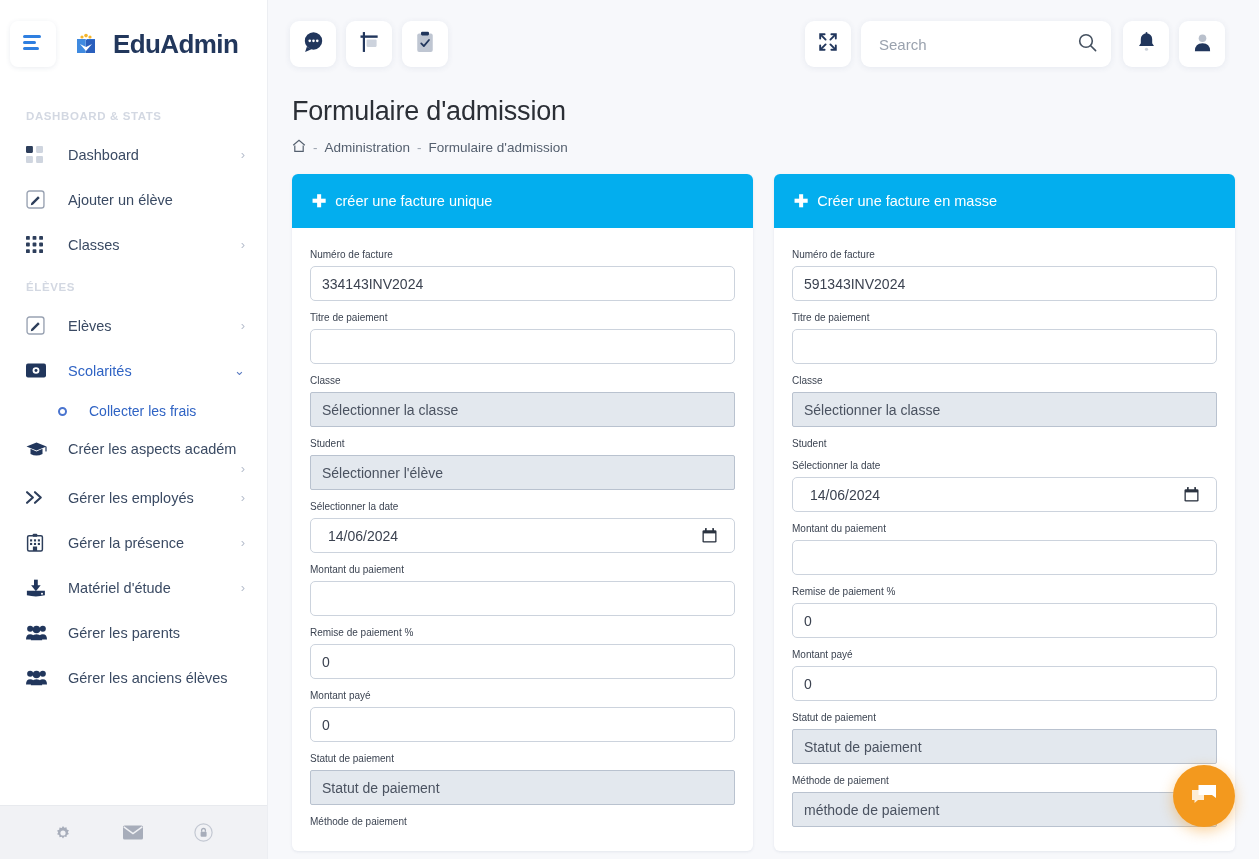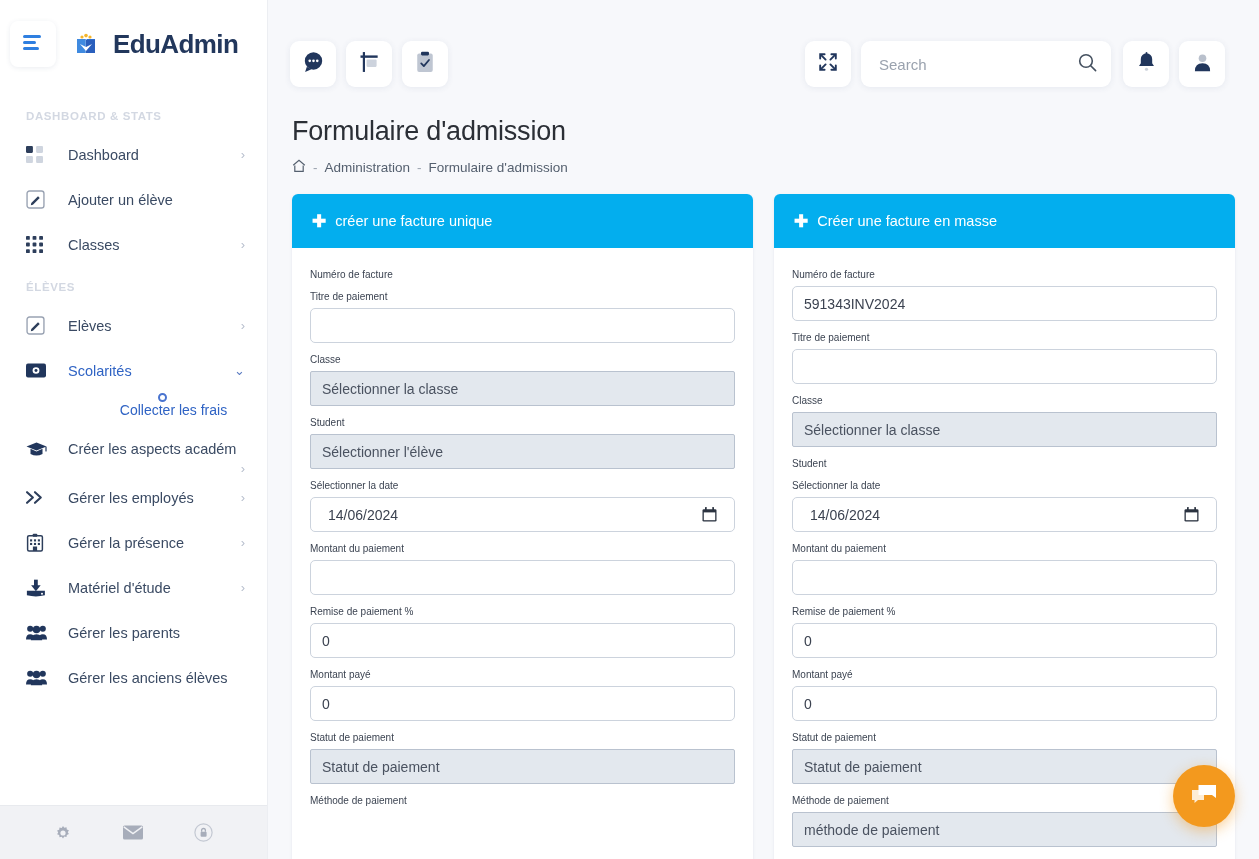--- a/index.html
+++ b/index.html
@@ -50,42 +50,42 @@
     padding: 0 22px 0 26px; cursor: pointer; position: relative;
   }
   .nav-ic { width: 26px; flex: 0 0 26px; display:flex; align-items:center; justify-content:flex-start; color:#2d3e5b; }
   .nav-label {
     font-size: 14.5px; color: #3a4a63; margin-left: 16px; flex: 1 1 auto;
     white-space: nowrap; overflow: hidden;
   }
   .nav-item.active .nav-label { color: #2f63c4; }
   .chev { color: #b7bfcd; font-size: 13px; flex: 0 0 auto; }
   .chev.down { color: #5b7cc2; }
-  .nav-sub { display:flex; align-items:center; height: 36px; padding-left: 58px; cursor:pointer;flex-direction:column; }
+  .nav-sub { display:flex; align-items:center; height: 36px; padding-left: 58px; cursor:pointer; }
   .nav-sub .dot {
     width: 9px; height: 9px; border-radius: 50%;
     border: 2px solid #aab4c6; flex:0 0 9px;
   }
   .nav-sub.cur .dot { border-color:#4a74cf; }
   .nav-sub-label { font-size:14px; color:#3f4f68; margin-left: 22px; white-space:nowrap;}
   .nav-sub.cur .nav-sub-label { color:#2f63c4; }
   .nav-item.wrapped { height: 46px; align-items: flex-start; padding-top: 12px; }
   .nav-item.wrapped .chev { position:absolute; right:22px; top: 32px; }
 
   .sidebar-footer {
     height: 54px; background: #f1f2f5; border-top: 1px solid #e8eaee;
     display: flex; align-items: center; justify-content: space-around;
     padding: 0 28px;
   }
   .sf-ic { color:#a7adba; cursor:pointer; display:flex; }
 
   
   .main { flex: 1 1 auto; height: 859px; position: relative; overflow: hidden; background:#f7f8fb;}
   .topbar {
-    height: 88px; display: flex; align-items: center; padding: 0 24px 0 22px; margin-top: 20px;
+    height: 88px; display: flex; align-items: center; padding: 0 24px 0 22px;
   }
   .tb-btn {
     width: 46px; height: 46px; border-radius: 9px; background:#fff;
     box-shadow: 0 1px 6px rgba(60,80,120,.09);
     display:flex; align-items:center; justify-content:center; cursor:pointer;
     margin-right: 10px;
   }
   .tb-spacer { flex: 1 1 auto; }
   .searchbox {
     width: 250px; height: 46px; background:#fff; border-radius: 9px;
@@ -457,20 +457,21 @@
     <div class="cards">
 
       <div class="card">
         <div class="card-head">
           <span class="plus">✚</span>
           <span>créer une facture unique</span>
         </div>
         <div class="card-body">
           <div class="fgroup">
             <label class="flabel">Numéro de facture</label>
+            <input class="finput" value="334143INV2024" style="">
           </div>
           <div class="fgroup">
             <label class="flabel">Titre de paiement</label>
             <input class="finput" value="" style="">
           </div>
           <div class="fgroup">
             <label class="flabel">Classe</label>
             <div class="fselect">Sélectionner la classe</div>
           </div>
           <div class="fgroup">

